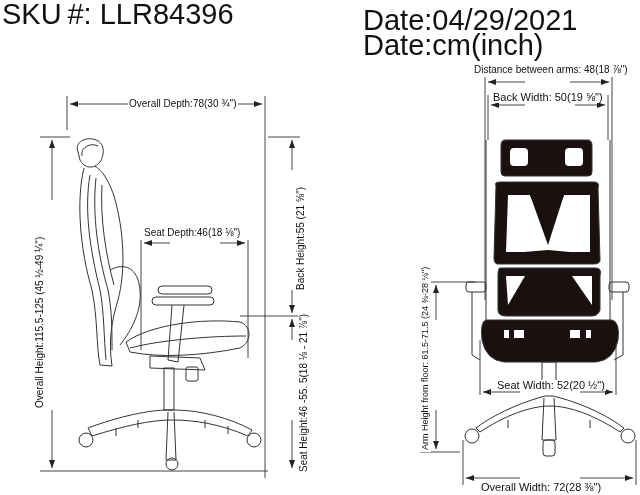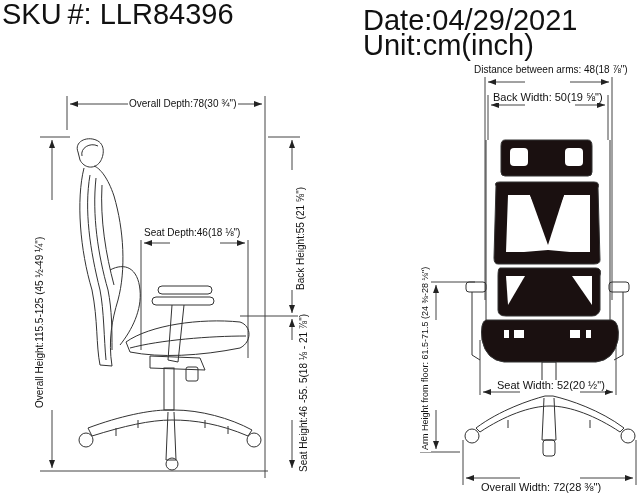--- a/index.html
+++ b/index.html
@@ -7,21 +7,21 @@
   .hdr{position:absolute;font-size:29px;line-height:24px;white-space:nowrap;color:#111;}
   .lbl{position:absolute;font-size:10px;line-height:11px;white-space:nowrap;color:#111;background:#fff;padding:0 1px;}
   .vlbl{position:absolute;font-size:10px;line-height:11px;white-space:nowrap;color:#111;background:#fff;transform-origin:left top;transform:rotate(-90deg);padding:0 2px;}
   svg{position:absolute;left:0;top:0;}
 </style>
 </head>
 <body>
 
 <div class="hdr" style="left:2px;top:2px;">SKU #: LLR84396</div>
 <div class="hdr" style="left:363px;top:8px;">Date:04/29/2021</div>
-<div class="hdr" style="left:363px;top:33px;">Unit:cm(inch)</div>
+<div class="hdr" style="left:363px;top:33px;">Date:cm(inch)</div>
 
 <svg width="640" height="495" viewBox="0 0 640 495">
   <defs>
     <marker id="ar" markerWidth="8" markerHeight="6" refX="8" refY="3" orient="auto">
       <path d="M0,0 L8,3 L0,6 Z" fill="#222"></path>
     </marker>
   </defs>
 
   <g stroke="#444" stroke-width="1" fill="none">
 

